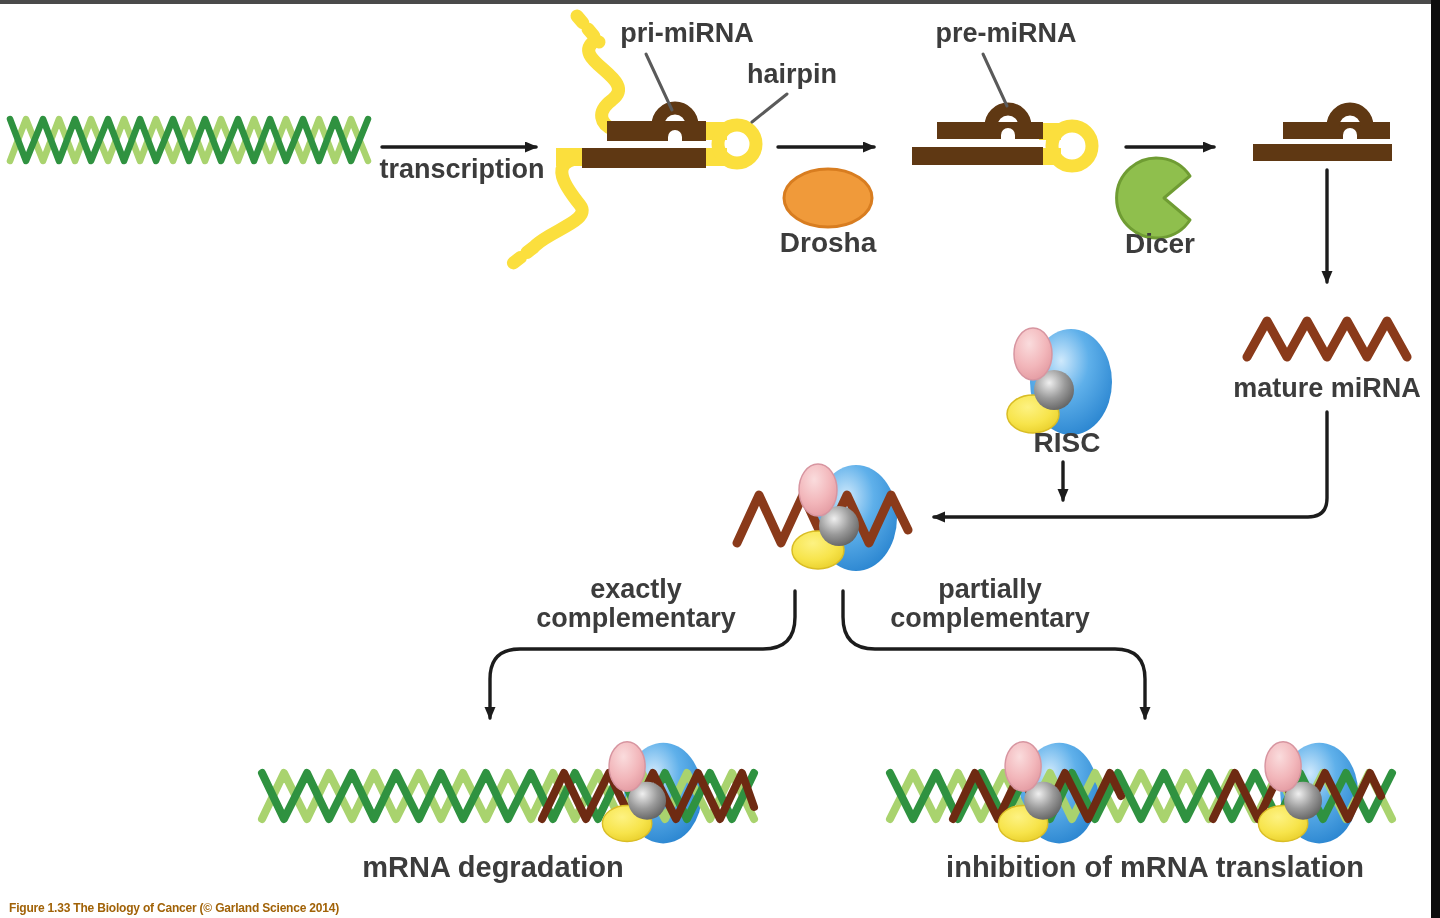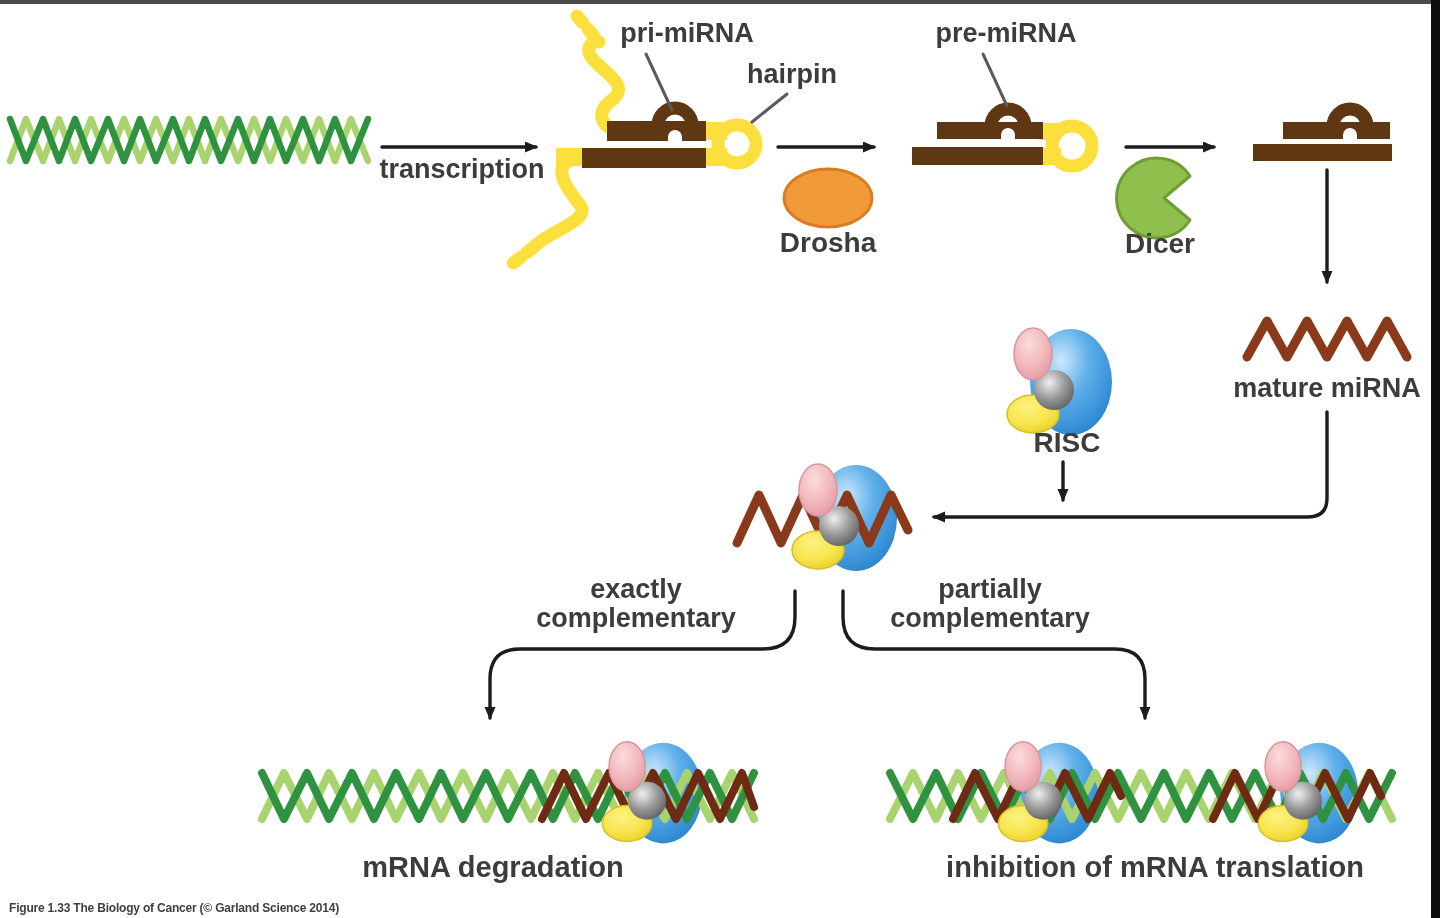--- a/index.html
+++ b/index.html
@@ -17,21 +17,21 @@
   .helix-dark{stroke:var(--dna_green_dark);}
   .helix-light{stroke:var(--dna_green_light);}
   .yellow-strand{stroke:var(--rna_yellow);fill:none;stroke-width:13;stroke-linecap:round;}
   .yellow-fill{fill:var(--rna_yellow);}
   .yellow-ring{stroke:var(--rna_yellow);fill:none;stroke-width:13;}
   .brown-fill{fill:var(--mirna_brown);}
   .brown-arch{stroke:var(--mirna_brown);fill:none;stroke-width:13;}
   .white-notch{fill:#ffffff;}
   .rust-wave{stroke:var(--mature_mirna_rust);fill:none;stroke-width:9;stroke-linejoin:round;stroke-linecap:round;}
   .bound-wave{stroke:var(--bound_mirna_brown);fill:none;stroke-width:8;stroke-linejoin:round;stroke-linecap:round;}
-  #caption{position:absolute;left:9px;top:901px;font-size:12px;font-weight:700;color:#404040;
+  #caption{position:absolute;left:9px;top:901px;font-size:12px;font-weight:700;color:#a16207;
            letter-spacing:-0.2px;white-space:nowrap;}
 </style>
 </head>
 <body>
 
 <div id="stage">
 
 <svg width="1440" height="918" viewBox="0 0 1440 918">
   <defs>
     <marker id="ah" markerUnits="userSpaceOnUse" markerWidth="15" markerHeight="12" refX="11" refY="5.5" orient="auto">

